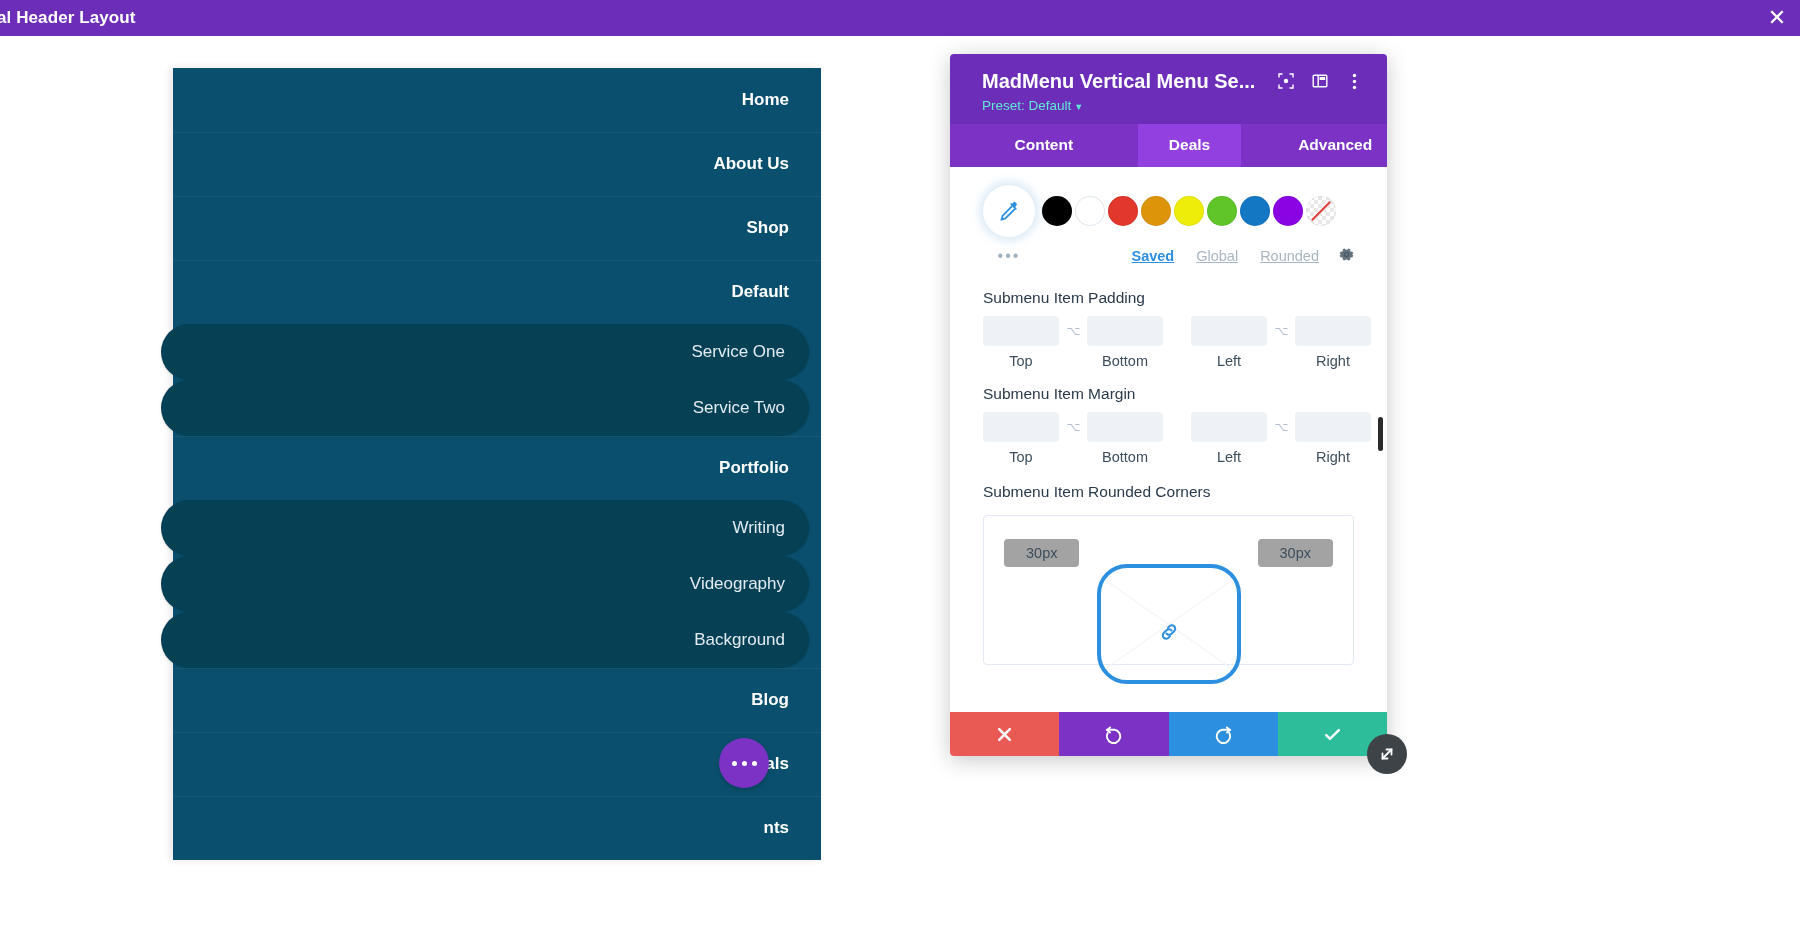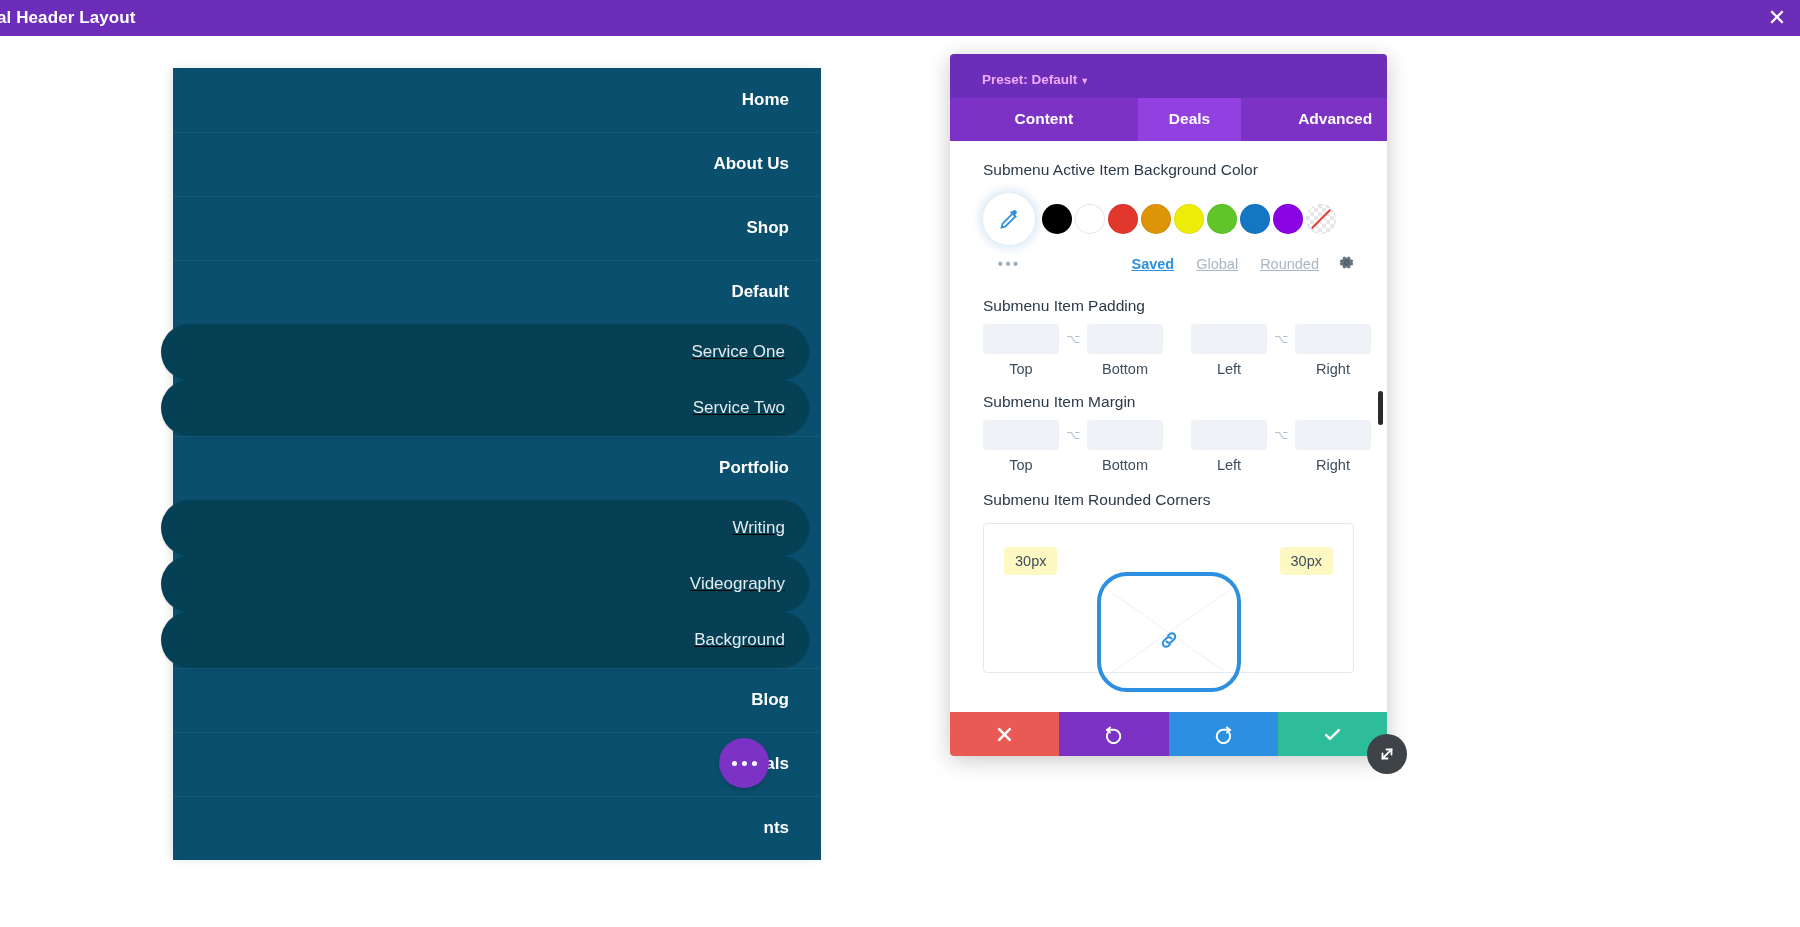--- a/index.html
+++ b/index.html
@@ -64,21 +64,20 @@
     content: "";
     position: absolute; left: 0; right: 0; top: 0;
     height: 1px;
     background: rgba(255,255,255,.055);
   }
 
   .submenu-wrap {
     background: #0a506e;
     padding: 0;
     position: relative;
-    text-decoration: underline;
   }
   .submenu-item {
     position: relative;
     margin-left: -12px;
     width: 648px;
     height: 56px;
     display: flex; align-items: center; justify-content: flex-end;
     padding-right: 24px;
     color: #e3ebef;
     font-size: 17px;
@@ -131,23 +130,23 @@
     flex: 1 1 auto;
   }
   .mh-icon {
     width: 34px; height: 26px;
     display: flex; align-items: center; justify-content: center;
     color: #ffffff; cursor: pointer;
     flex: 0 0 auto;
   }
   .preset-row {
     margin-top: 4px;
-    color: #f0abfc;
+    color: #5eead4;
     font-size: 13.5px;
-    font-weight: bold;
+    font-weight: normal;
     cursor: pointer;
     display: inline-block;
   }
   .caret { font-size: 9px; margin-left: 3px; }
 
   .tabs {
     display: flex; flex: 0 0 auto;
     background: #7c32c4;
   }
   .tab {
@@ -282,23 +281,23 @@
   .corner-box {
     margin-top: 4px;
     border: 1px solid #e2e9f0;
     border-radius: 4px;
     height: 150px;
     position: relative;
     background: #ffffff;
   }
   .corner-val {
     position: absolute;
-    background: #fef9c3;
+    background: #a3a3a3;
     border-radius: 4px;
-    padding: 6px 11px;
+    padding: 6px 22px;
     font-size: 14.5px;
     color: #3d4d5c;
     cursor: pointer;
   }
   .corner-val.tl { left: 20px; top: 23px; }
   .corner-val.tr { right: 20px; top: 23px; }
   .corner-shape {
     position: absolute;
     left: 50%; top: 48px;
     transform: translateX(-50%);
@@ -387,34 +386,56 @@
   <div class="dots-fab">
     <span></span>
     <span></span>
     <span></span>
   </div>
 </div>
 
 <div class="modal">
 
   <div class="modal-header">
+    <div class="mh-row">
+      <div class="modal-title">MadMenu Vertical Menu Se...</div>
+      <div class="mh-icon">
+        <svg width="16" height="16" viewBox="0 0 16 16" fill="none" stroke="#fff" stroke-width="1.4">
+          <path d="M1 4.5V1h3.5M11.5 1H15v3.5M15 11.5V15h-3.5M4.5 15H1v-3.5"></path>
+          <circle cx="8" cy="8" r="2.2" fill="#fff" stroke="none"></circle>
+        </svg>
+      </div>
+      <div class="mh-icon">
+        <svg width="16" height="16" viewBox="0 0 16 16" fill="none" stroke="#fff" stroke-width="1.4">
+          <rect x="1.2" y="2.2" width="13.6" height="11.6" rx="1"></rect>
+          <line x1="6.2" y1="2.2" x2="6.2" y2="13.8"></line>
+          <rect x="7.6" y="4" width="5.6" height="3" fill="#fff" stroke="none"></rect>
+        </svg>
+      </div>
+      <div class="mh-icon">
+        <svg width="5" height="17" viewBox="0 0 5 17">
+          <circle cx="2.5" cy="2.5" r="1.7" fill="#fff"></circle>
+          <circle cx="2.5" cy="8.5" r="1.7" fill="#fff"></circle>
+          <circle cx="2.5" cy="14.5" r="1.7" fill="#fff"></circle>
+        </svg>
+      </div>
+    </div>
     <div class="preset-row">
       <span>Preset: Default</span><span class="caret">▼</span>
     </div>
   </div>
 
   <div class="tabs">
     <div class="tab">Content</div>
     <div class="tab active">Deals</div>
     <div class="tab">Advanced</div>
   </div>
 
   <div class="modal-body">
 
-    <div class="field-label">Submenu Active Item Background Color</div>
 
     <div class="swatch-row">
       <div class="eyedropper">
         <svg width="22" height="22" viewBox="0 0 22 22" fill="none" stroke="#2d8fe0" stroke-width="1.8" stroke-linecap="round">
           <path d="M13.2 4.2l4.6 4.6"></path>
           <path d="M15.2 2.6a2.3 2.3 0 013.2 3.2l-2 2-3.2-3.2 2-2z" fill="#2d8fe0" stroke="none"></path>
           <path d="M13.6 6.6L4.6 15.6l-1 3.8 3.8-1 9-9"></path>
         </svg>
       </div>
       <div class="swatch" style="background:#000000"></div>

